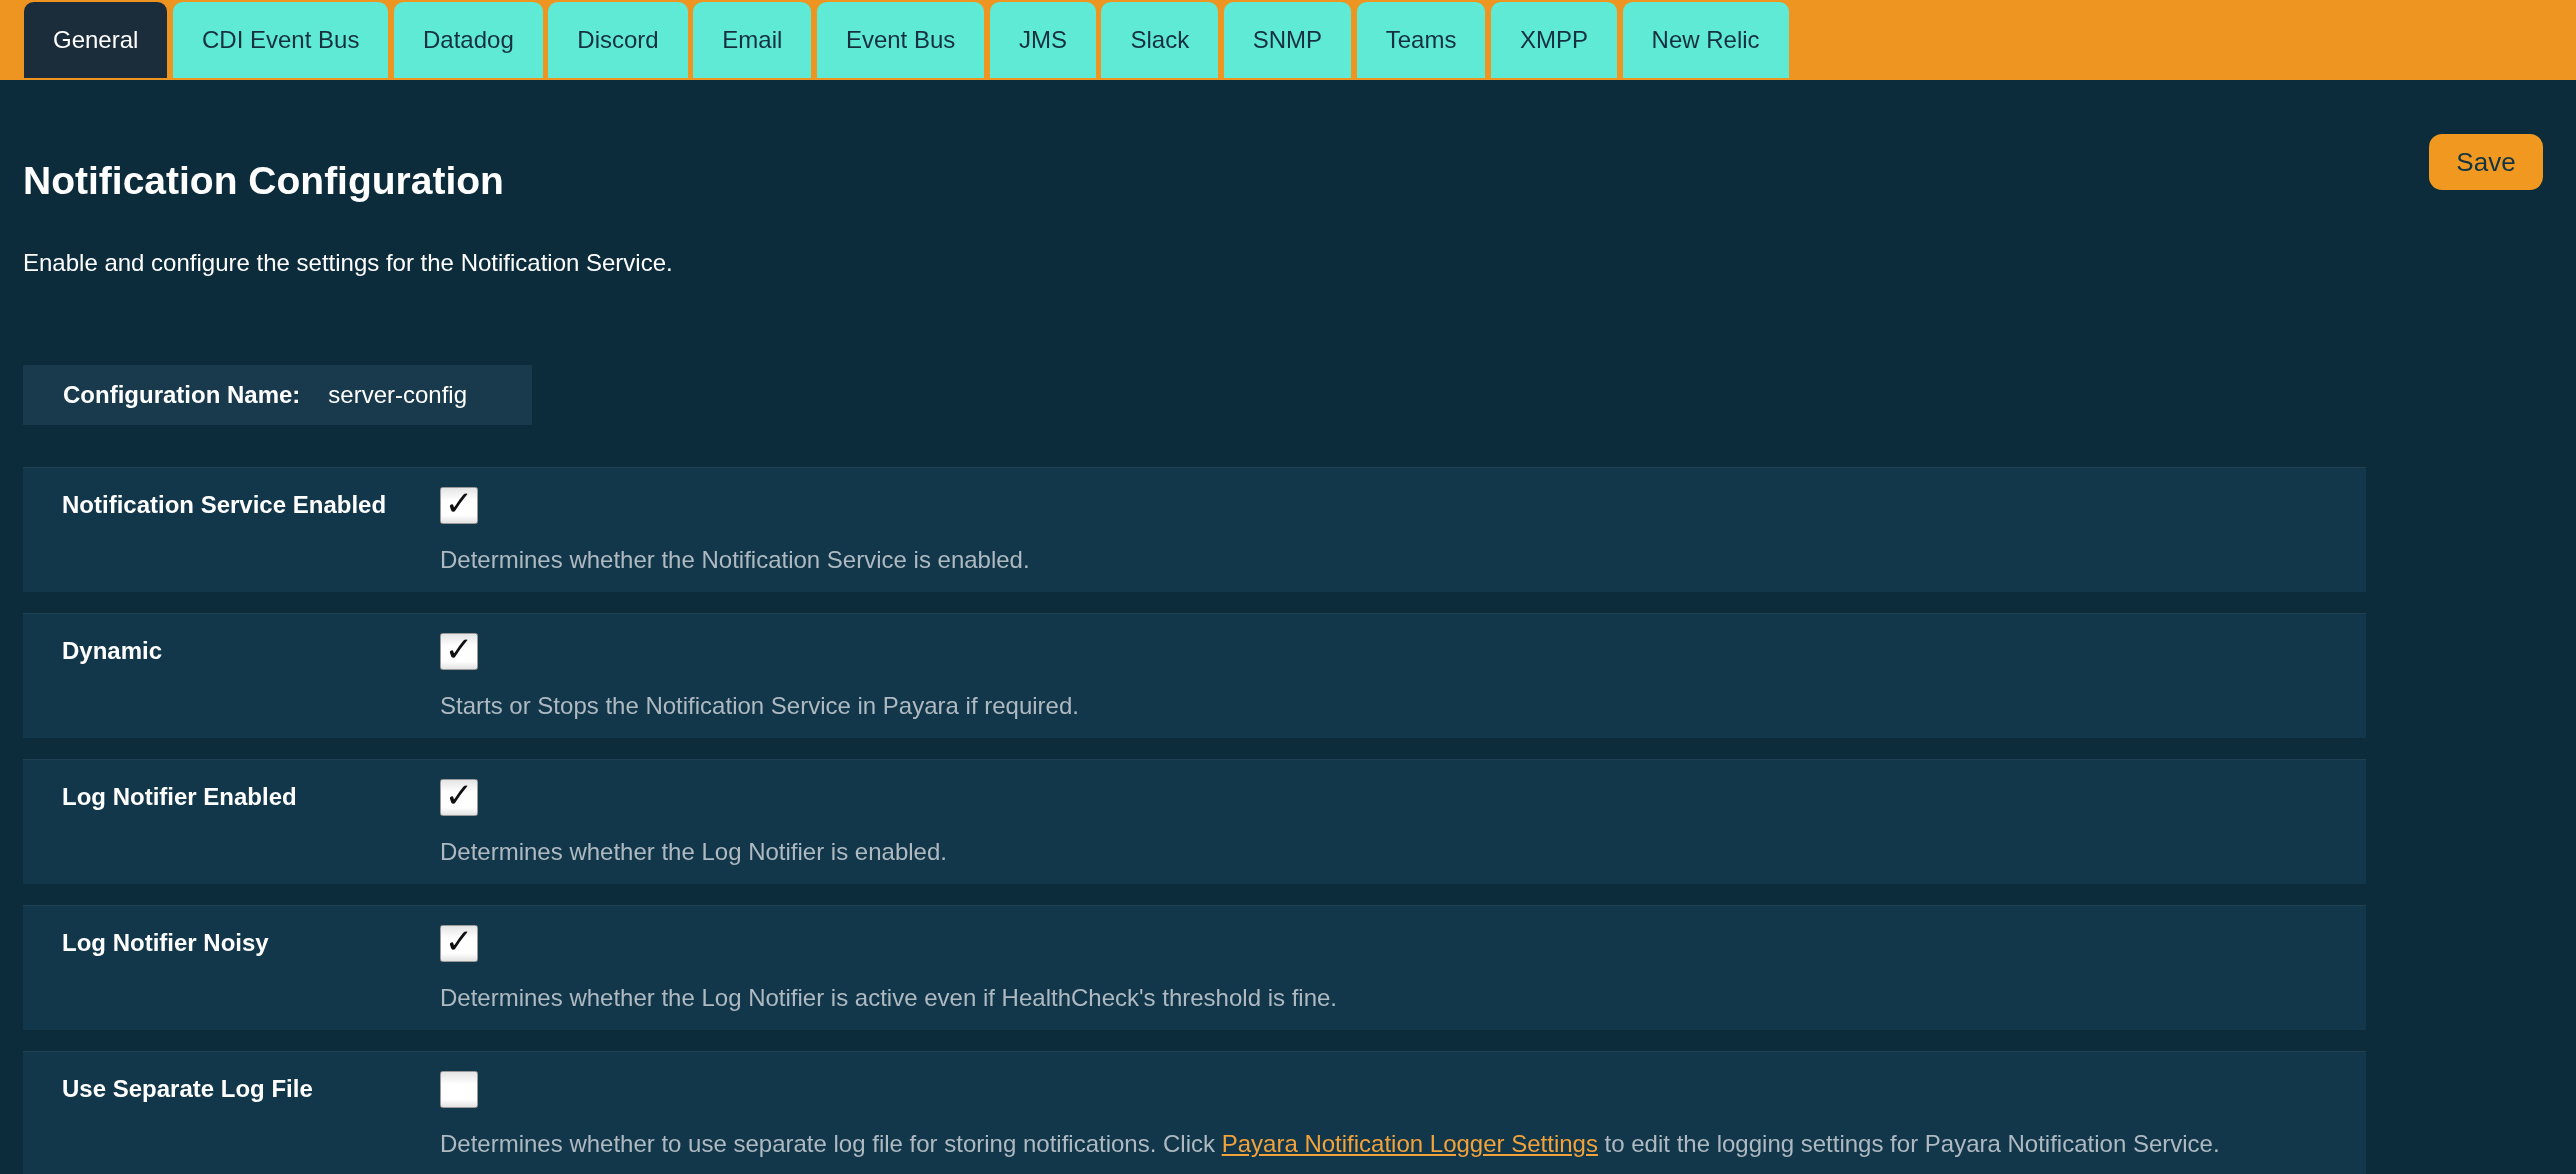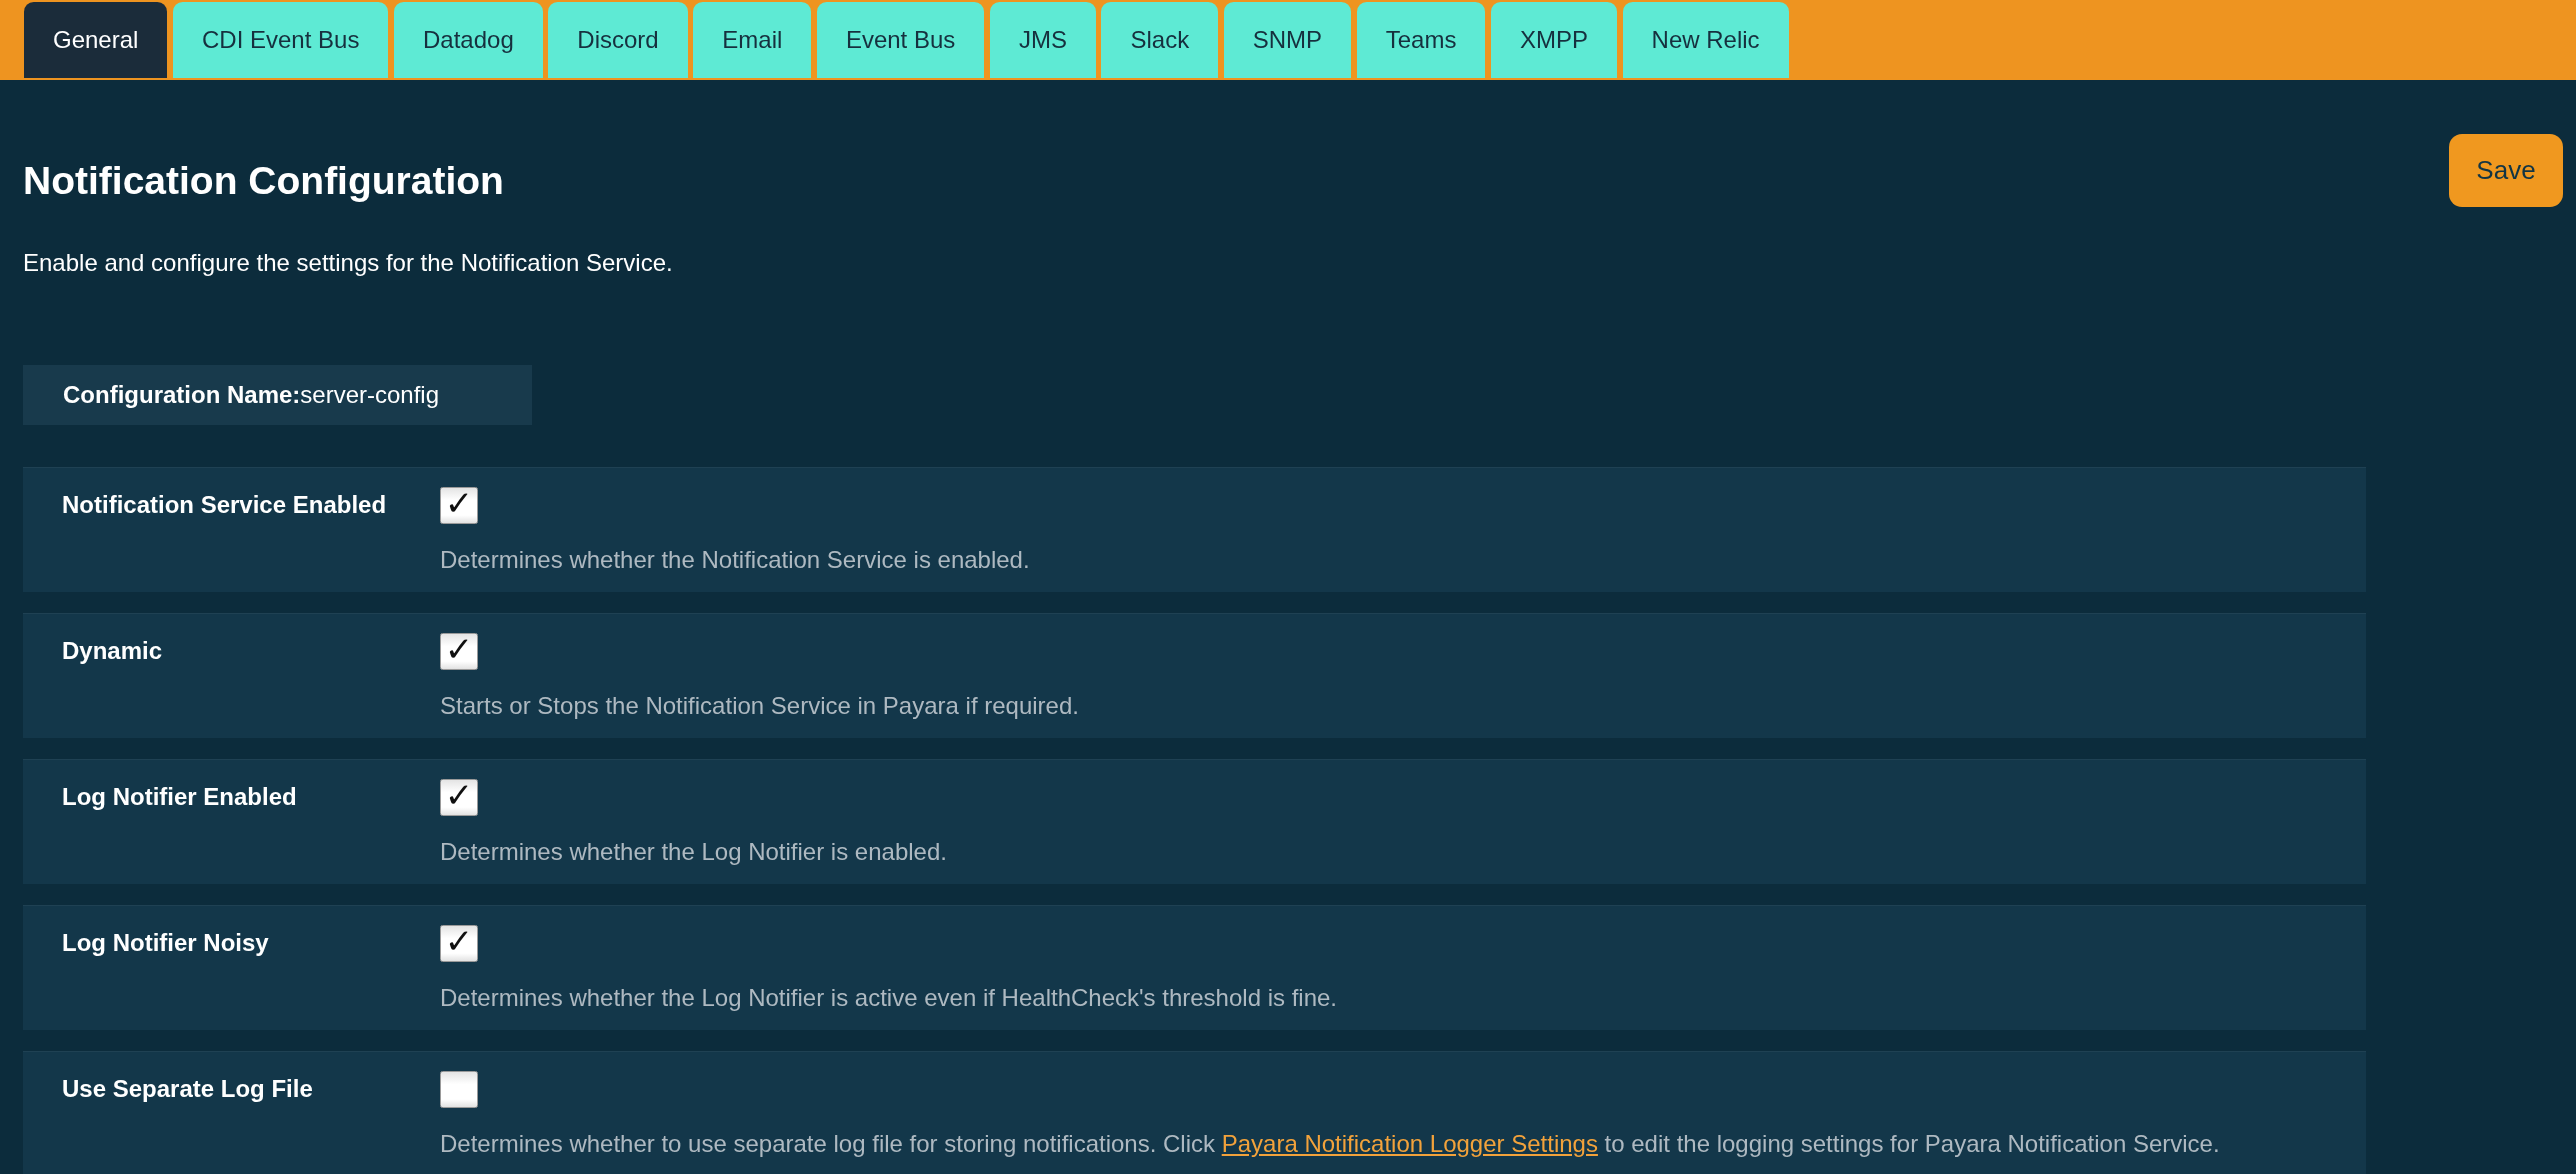--- a/index.html
+++ b/index.html
@@ -30,37 +30,38 @@
   .page-title {
     position:absolute; left:23px; top:159px;
     font-size:39px; font-weight:bold; color:#FFFFFF;
     line-height:1.15; margin:0;
   }
   .page-subtitle {
     position:absolute; left:23px; top:249px;
     font-size:24px; color:#FFFFFF; line-height:1.2;
   }
   .save-button {
-    position:absolute; right:13px; top:134px;
-    width:114px; height:73px;
+    position:absolute; right:33px; top:134px;
+    width:114px; height:56px;
     background:#F0981F; color:#123544;
     border:none; border-radius:13px;
     font-family:"Liberation Sans", sans-serif;
     font-size:26px;
     display:flex; align-items:center; justify-content:center;
     cursor:pointer;
   }
 
   
   .config-box {
     position:absolute; left:23px; top:365px;
     width:509px; height:60px;
     background:#183A4C;
     display:flex; align-items:center;
     box-sizing:border-box;
+    gap:28px;
   }
   .config-label { margin-left:40px; font-size:24px; font-weight:bold; color:#FFFFFF; white-space:nowrap; }
   .config-value { font-size:24px; color:#FFFFFF; white-space:nowrap; }
 
   
   .rows {
     position:absolute; left:23px; top:467px; width:2343px;
   }
   .row {
     position:relative; height:125px; margin-bottom:21px;

